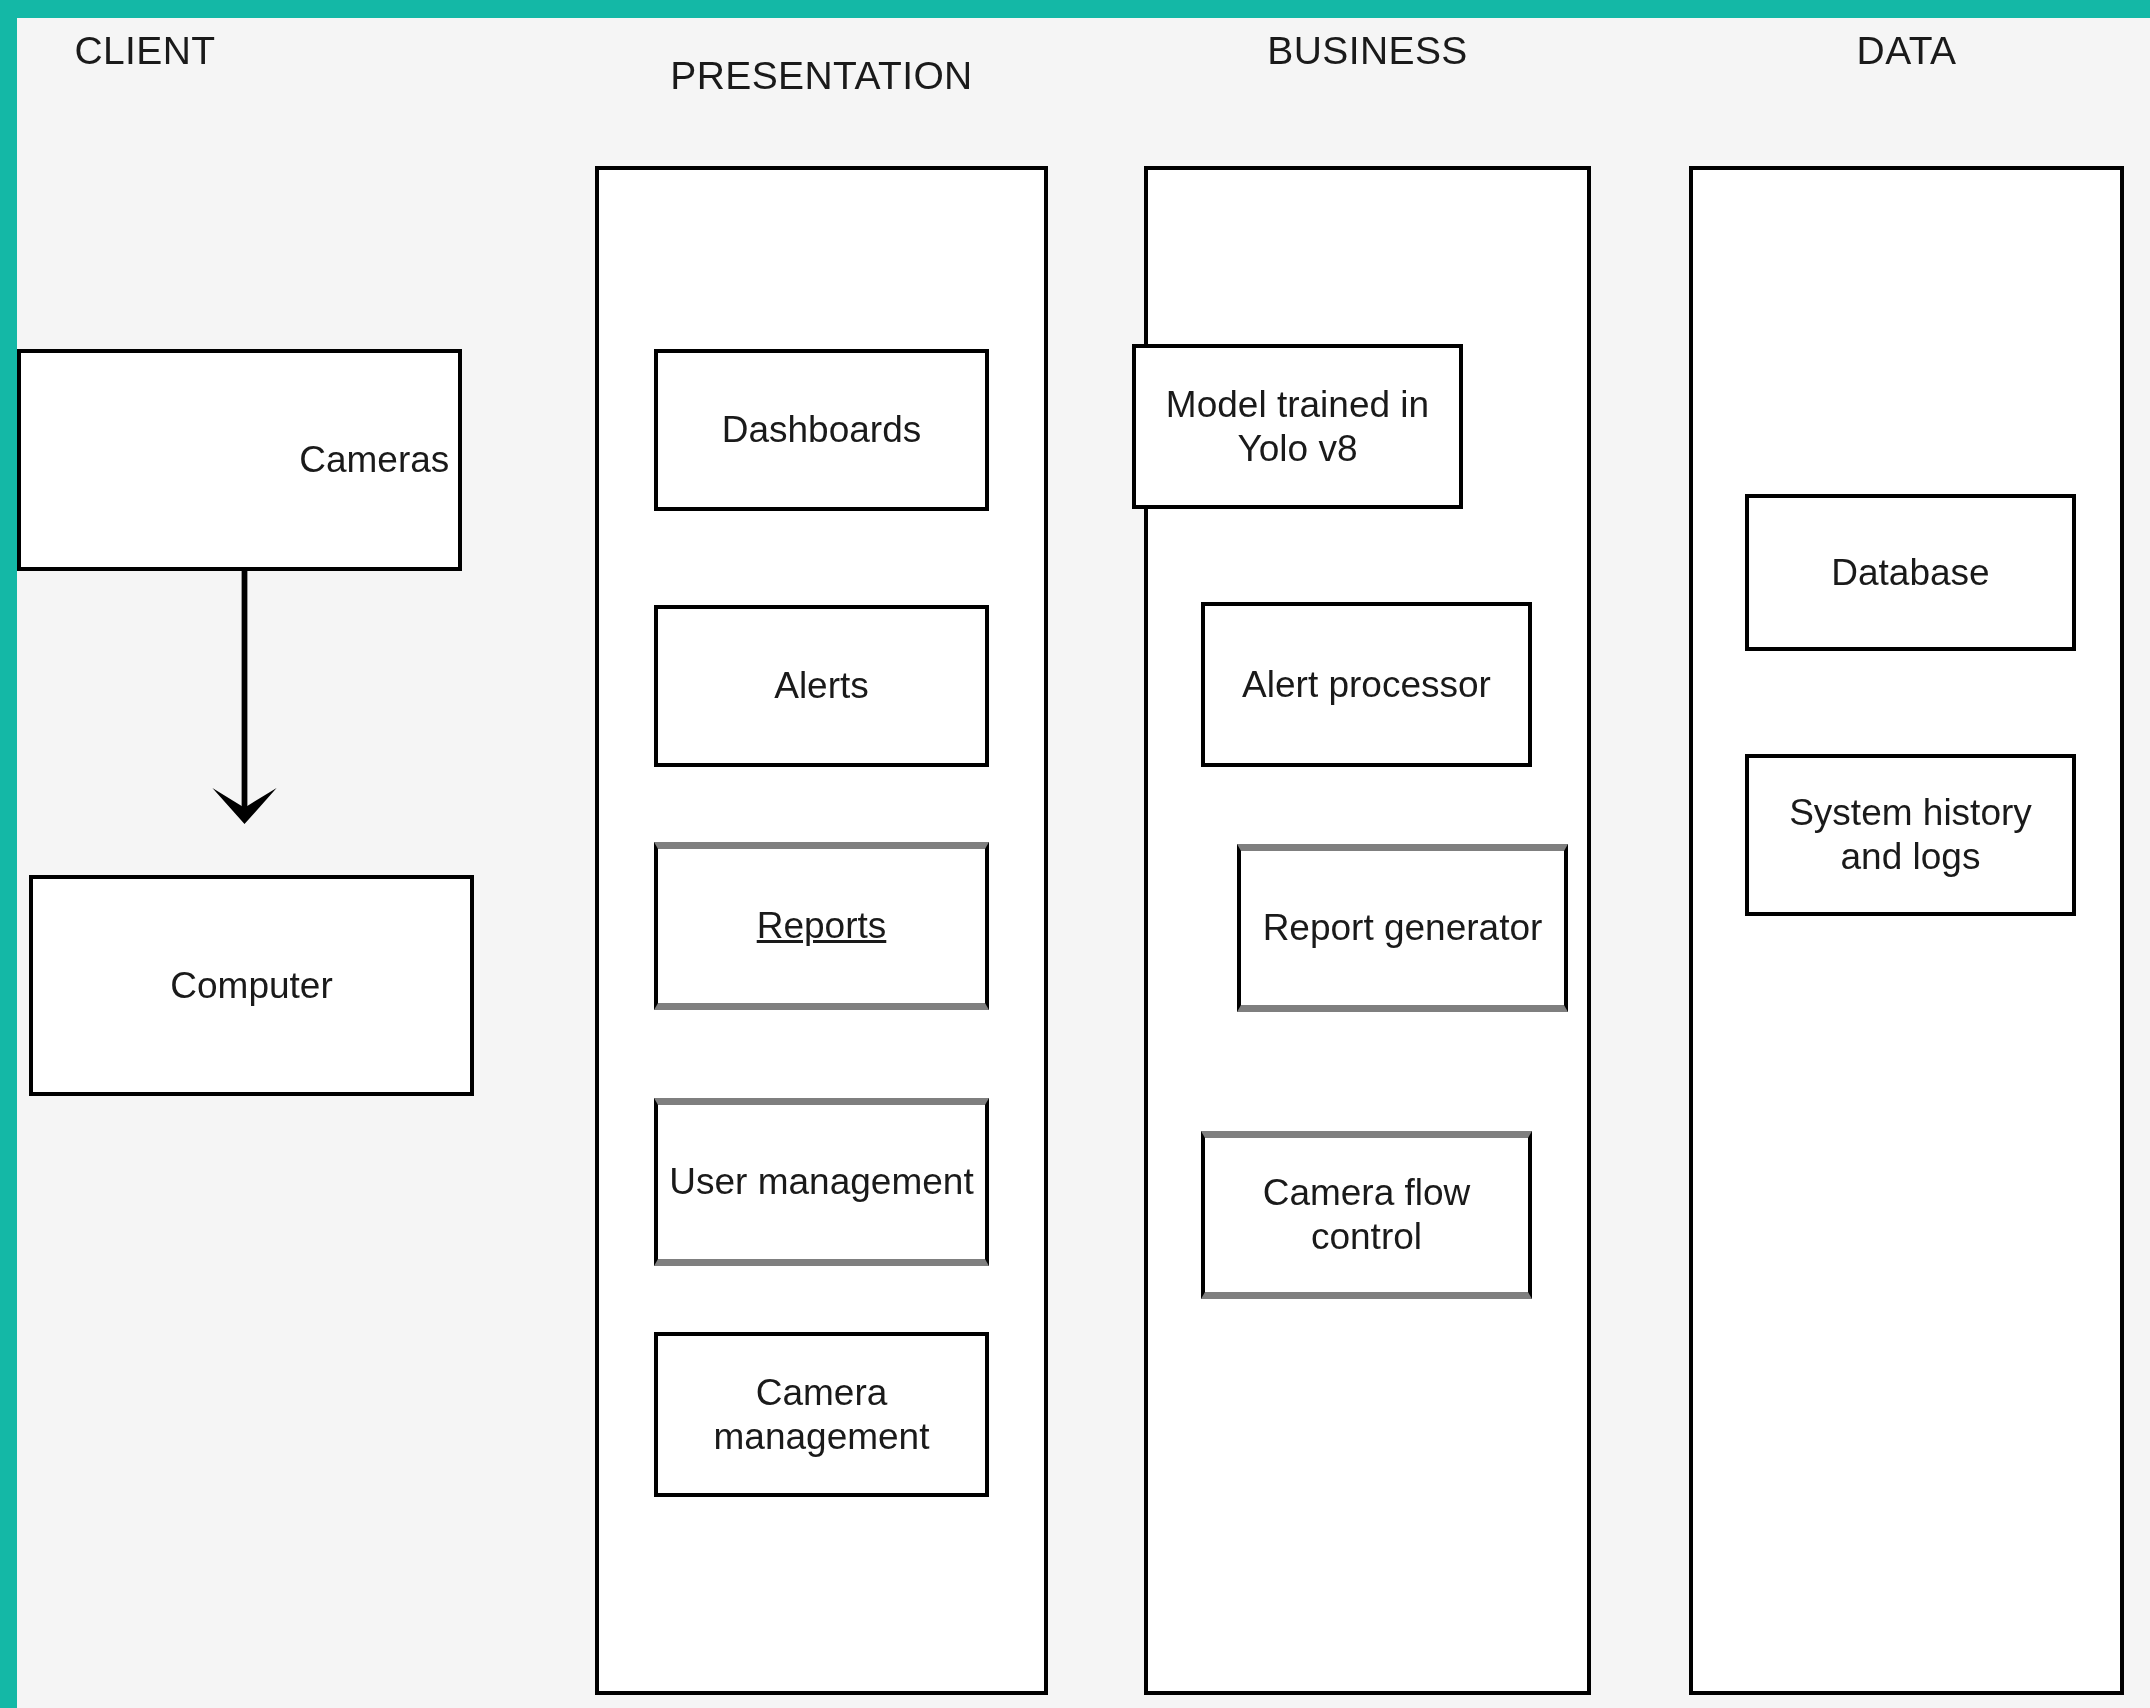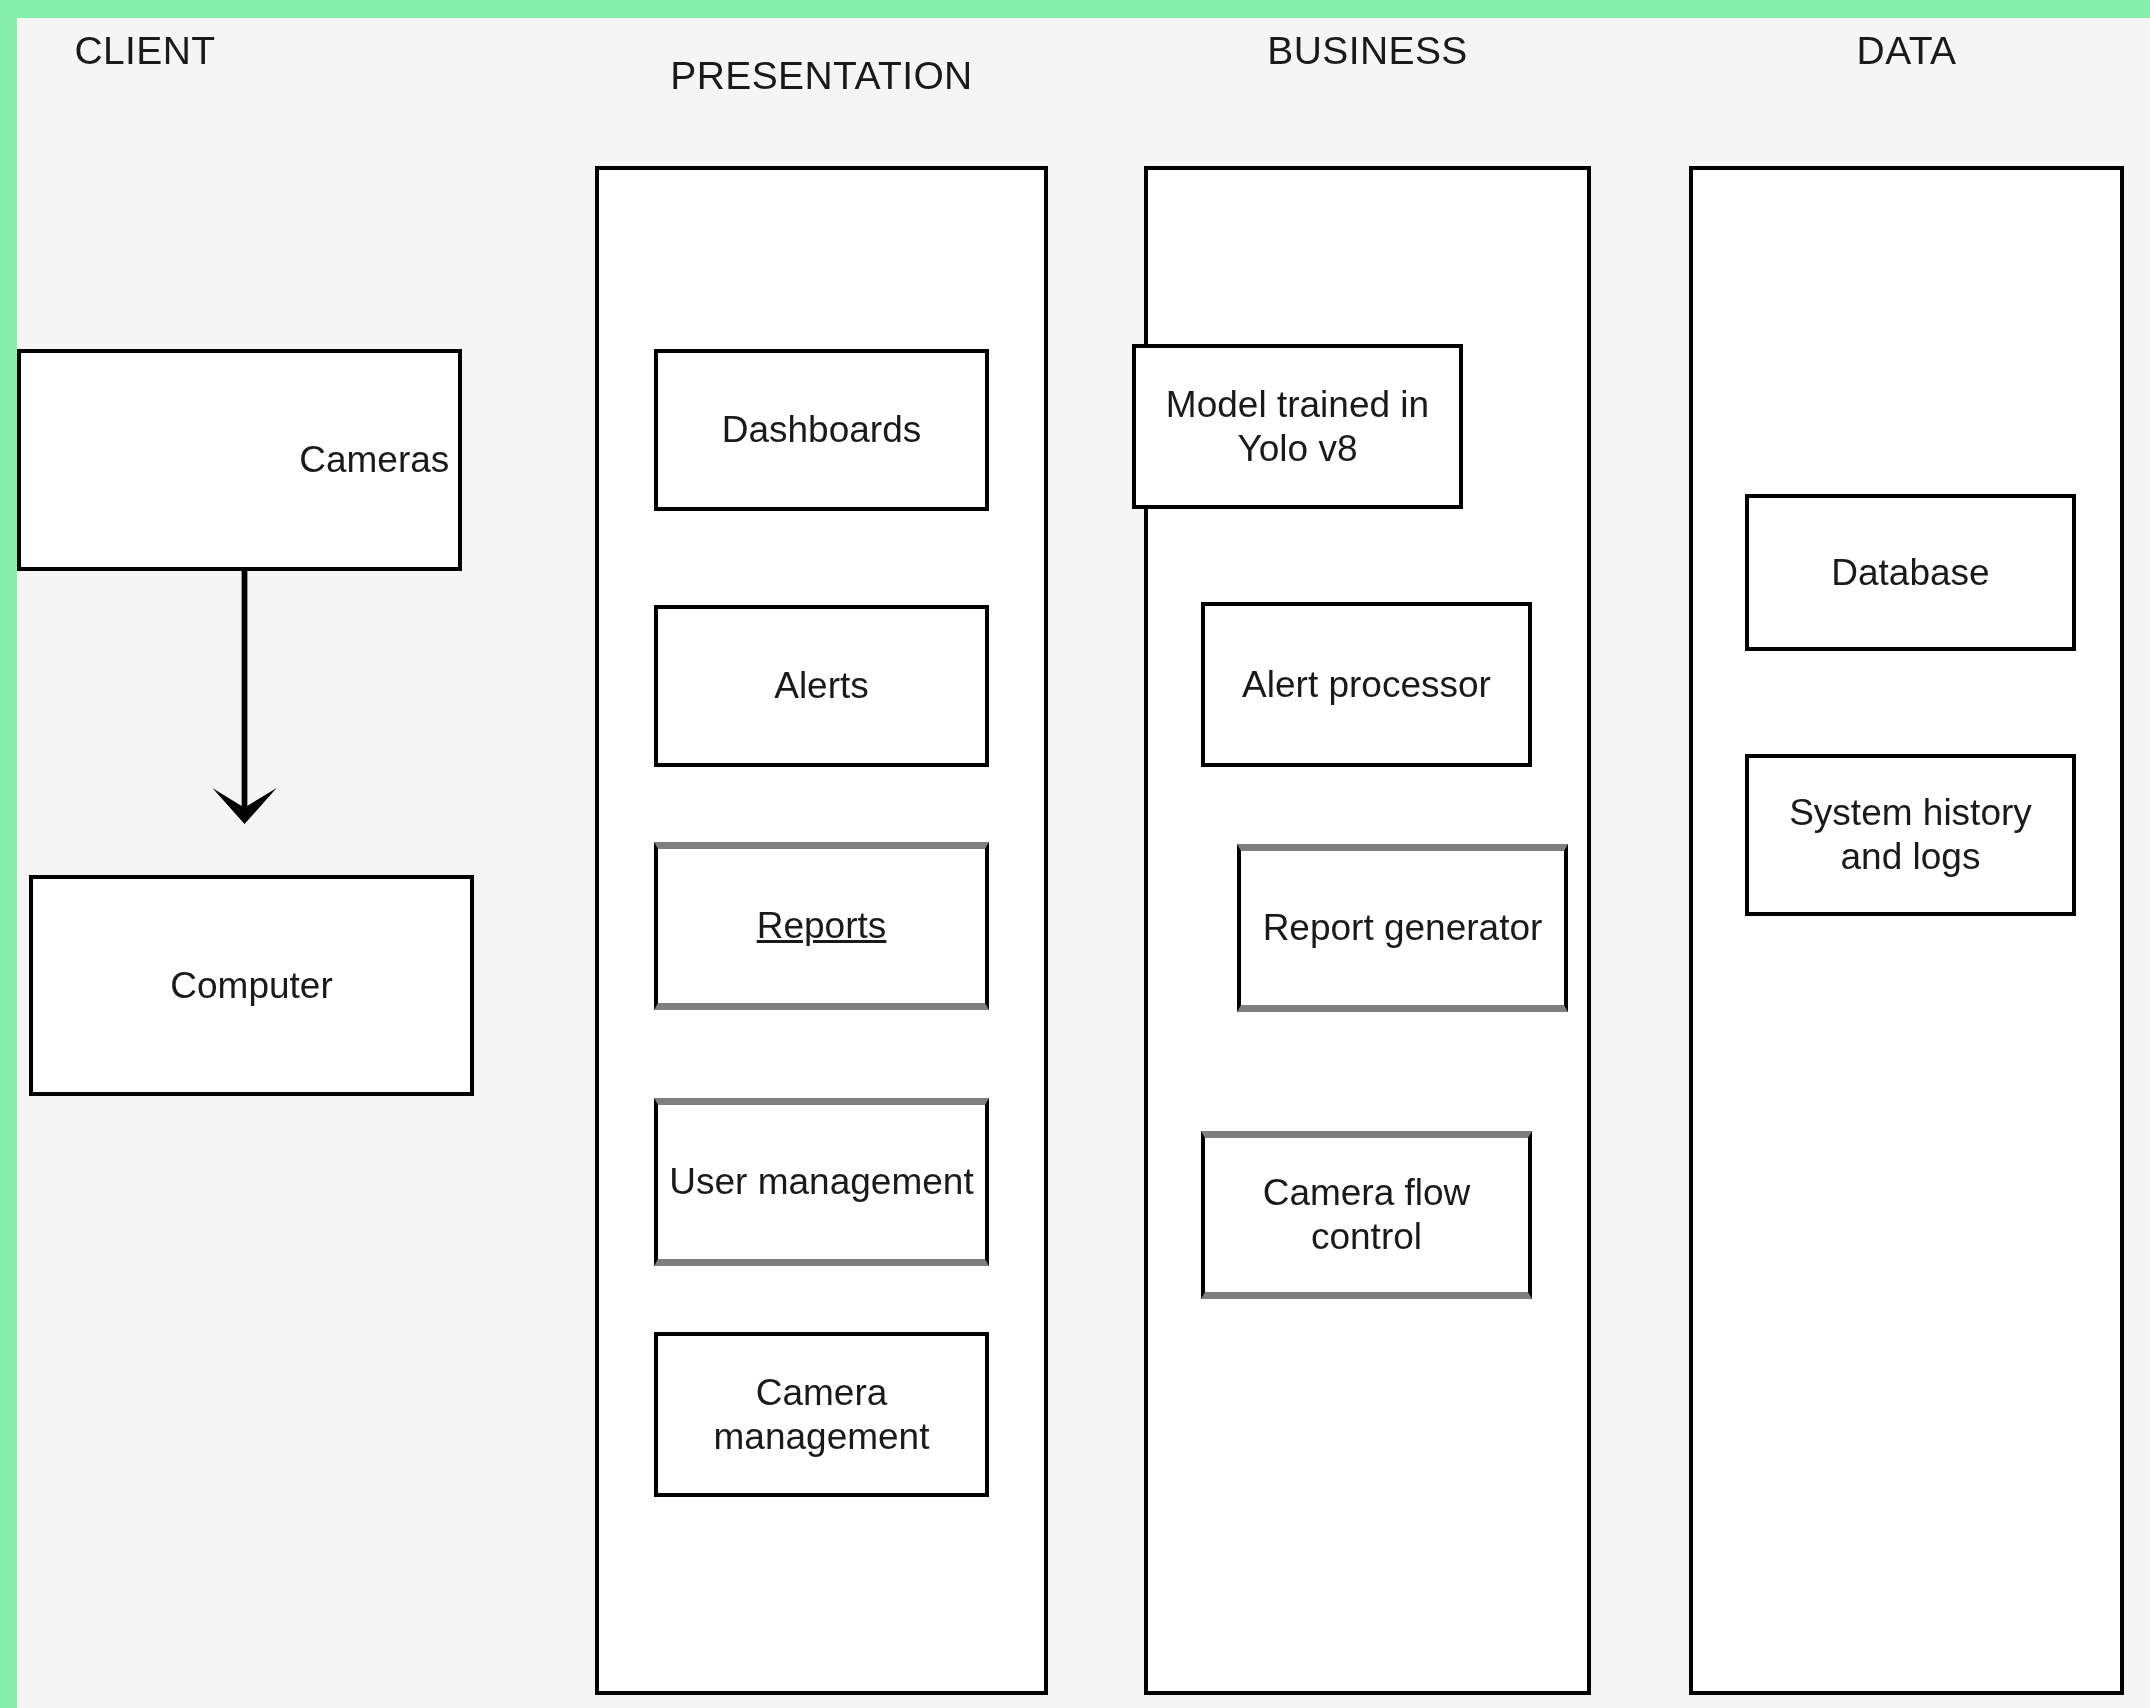--- a/index.html
+++ b/index.html
@@ -9,21 +9,21 @@
     background: #ffffff;
   }
   body {
     font-family: "Liberation Sans", sans-serif;
   }
 
   #canvas {
     position: relative;
     width: 2151px;
     height: 1708px;
-    background: #86efac;
+    background: #14b8a6;
     overflow: hidden;
   }
 
   
   .backdrop {
     position: absolute;
     left: 16.5px;
     top: 18px;
     width: 2134px;
     height: 1690px;

